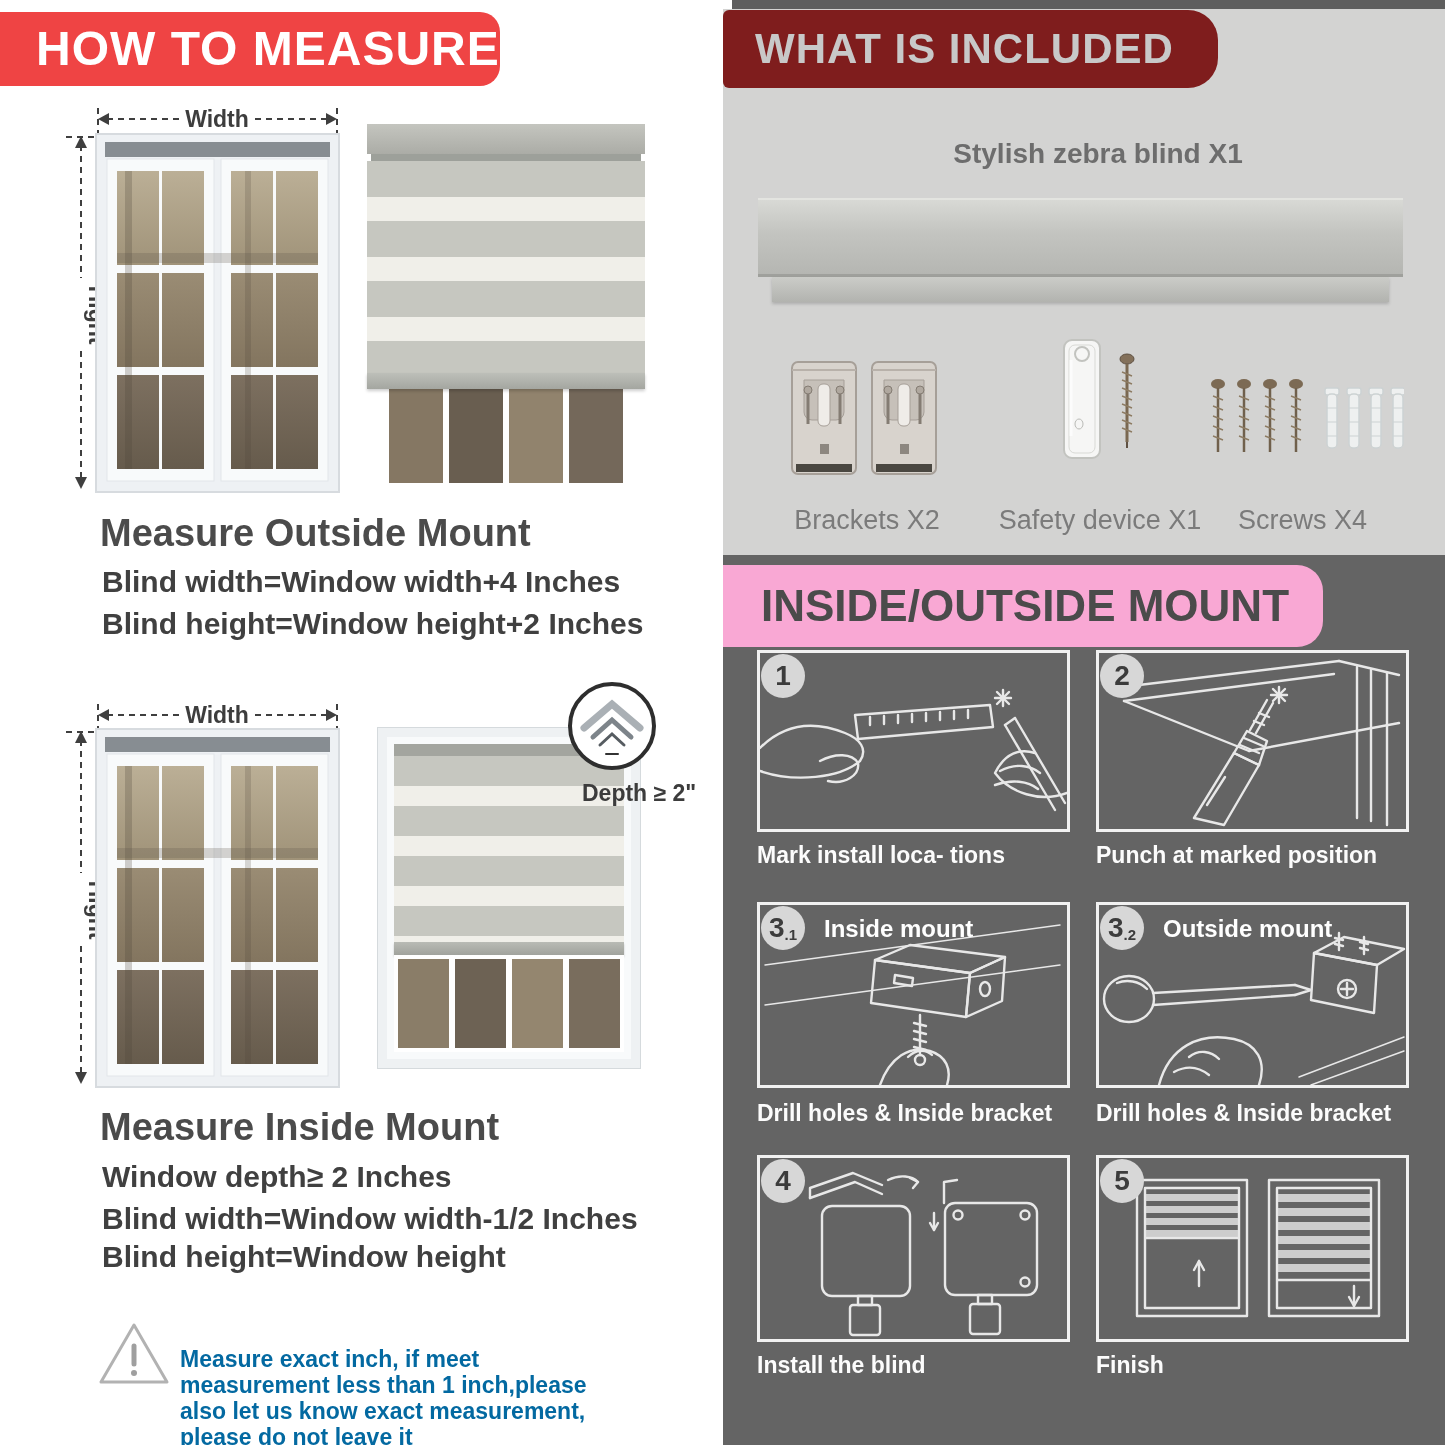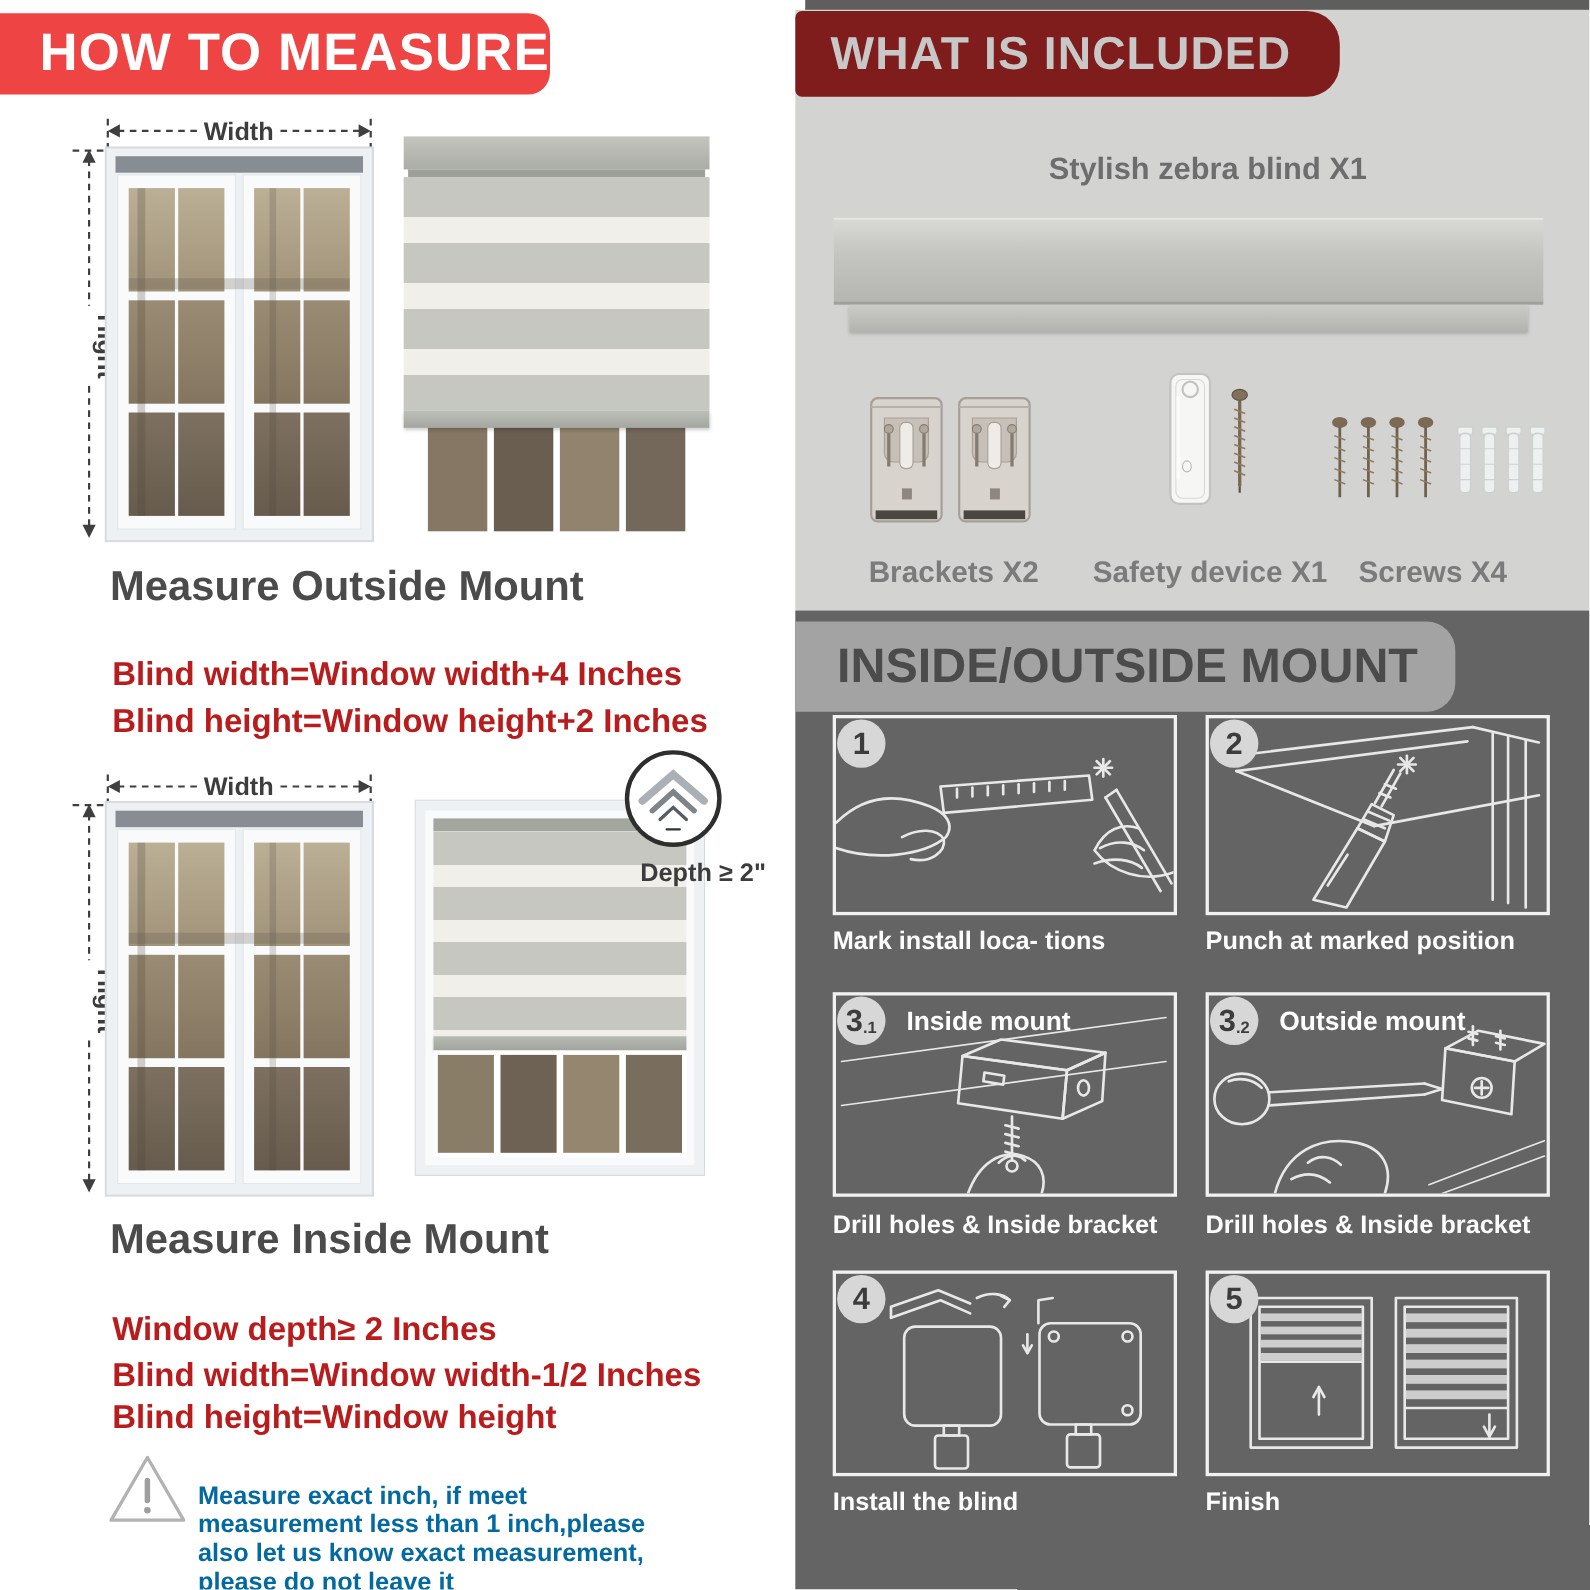--- a/index.html
+++ b/index.html
@@ -3,33 +3,33 @@
 <meta charset="utf-8">
 <style>
   html,body{margin:0;padding:0;}
   body{width:1445px;height:1445px;position:relative;overflow:hidden;background:#ffffff;
        font-family:"Liberation Sans",sans-serif;}
   .abs{position:absolute;}
   .banner-left{left:0;top:12px;width:500px;height:74px;background:#ef4444;
        border-radius:0 20px 20px 0;color:#ffffff;font-weight:700;font-size:48px;
        line-height:74px;padding-left:36px;box-sizing:border-box;letter-spacing:1px;}
   .m-title{font-size:38px;font-weight:700;color:#4b4b4b;}
-  .m-line{font-size:30px;font-weight:700;color:#b91c1c;margin-top:32px;}
+  .m-line{font-size:30px;font-weight:700;color:#404040;}
   .panel-light{left:723px;top:9px;width:722px;height:546px;background:#d3d3d2;}
   .panel-dark{left:723px;top:555px;width:722px;height:890px;background:#646464;}
   .top-dark-bar{left:732px;top:0;width:713px;height:9px;background:#5e5e5e;}
   .banner-included{left:723px;top:10px;width:495px;height:78px;background:#7f1d1d;
        border-radius:6px 30px 30px 6px;color:#c8c8c8;font-weight:700;font-size:42px;
        line-height:78px;padding-left:32px;box-sizing:border-box;letter-spacing:1px;}
-  .banner-mount{left:723px;top:565px;width:600px;height:82px;background:#a3a3a3;
+  .banner-mount{left:723px;top:565px;width:600px;height:82px;background:#f9a8d4;
        border-radius:0 26px 26px 0;color:#4b4b4b;font-weight:700;font-size:44px;
        line-height:82px;padding-left:38px;box-sizing:border-box;}
   .blind-label{left:723px;top:138px;width:750px;text-align:center;font-size:28px;
        font-weight:700;color:#6d6d6d;}
-  .acc-label{font-size:27px;font-weight:700;color:#7b7b7b;text-align:center;}
+  .acc-label{font-size:27px;font-weight:400;color:#7b7b7b;text-align:center;}
   .headrail-main{left:758px;top:198px;width:645px;height:74px;
        background:linear-gradient(180deg,#d8d9d5 0%,#c3c4c0 45%,#b5b6b2 100%);
        border-top:2px solid #e3e4e0;border-bottom:3px solid #9fa09c;}
   .headrail-sub{left:772px;top:277px;width:617px;height:25px;
        background:linear-gradient(180deg,#cbccc8,#b2b3af);box-shadow:0 2px 3px rgba(0,0,0,.18);}
   .cell{position:absolute;width:313px;border:3px solid #f1f1f1;box-sizing:border-box;overflow:hidden;}
   .badge{position:absolute;left:1px;top:1px;width:44px;height:44px;background:#d7d7d7;
        border-radius:50%;color:#3c3c3c;display:flex;align-items:center;justify-content:center;
        font-weight:700;font-size:28px;}
   .badge .sub{font-size:15px;margin-top:12px;}

